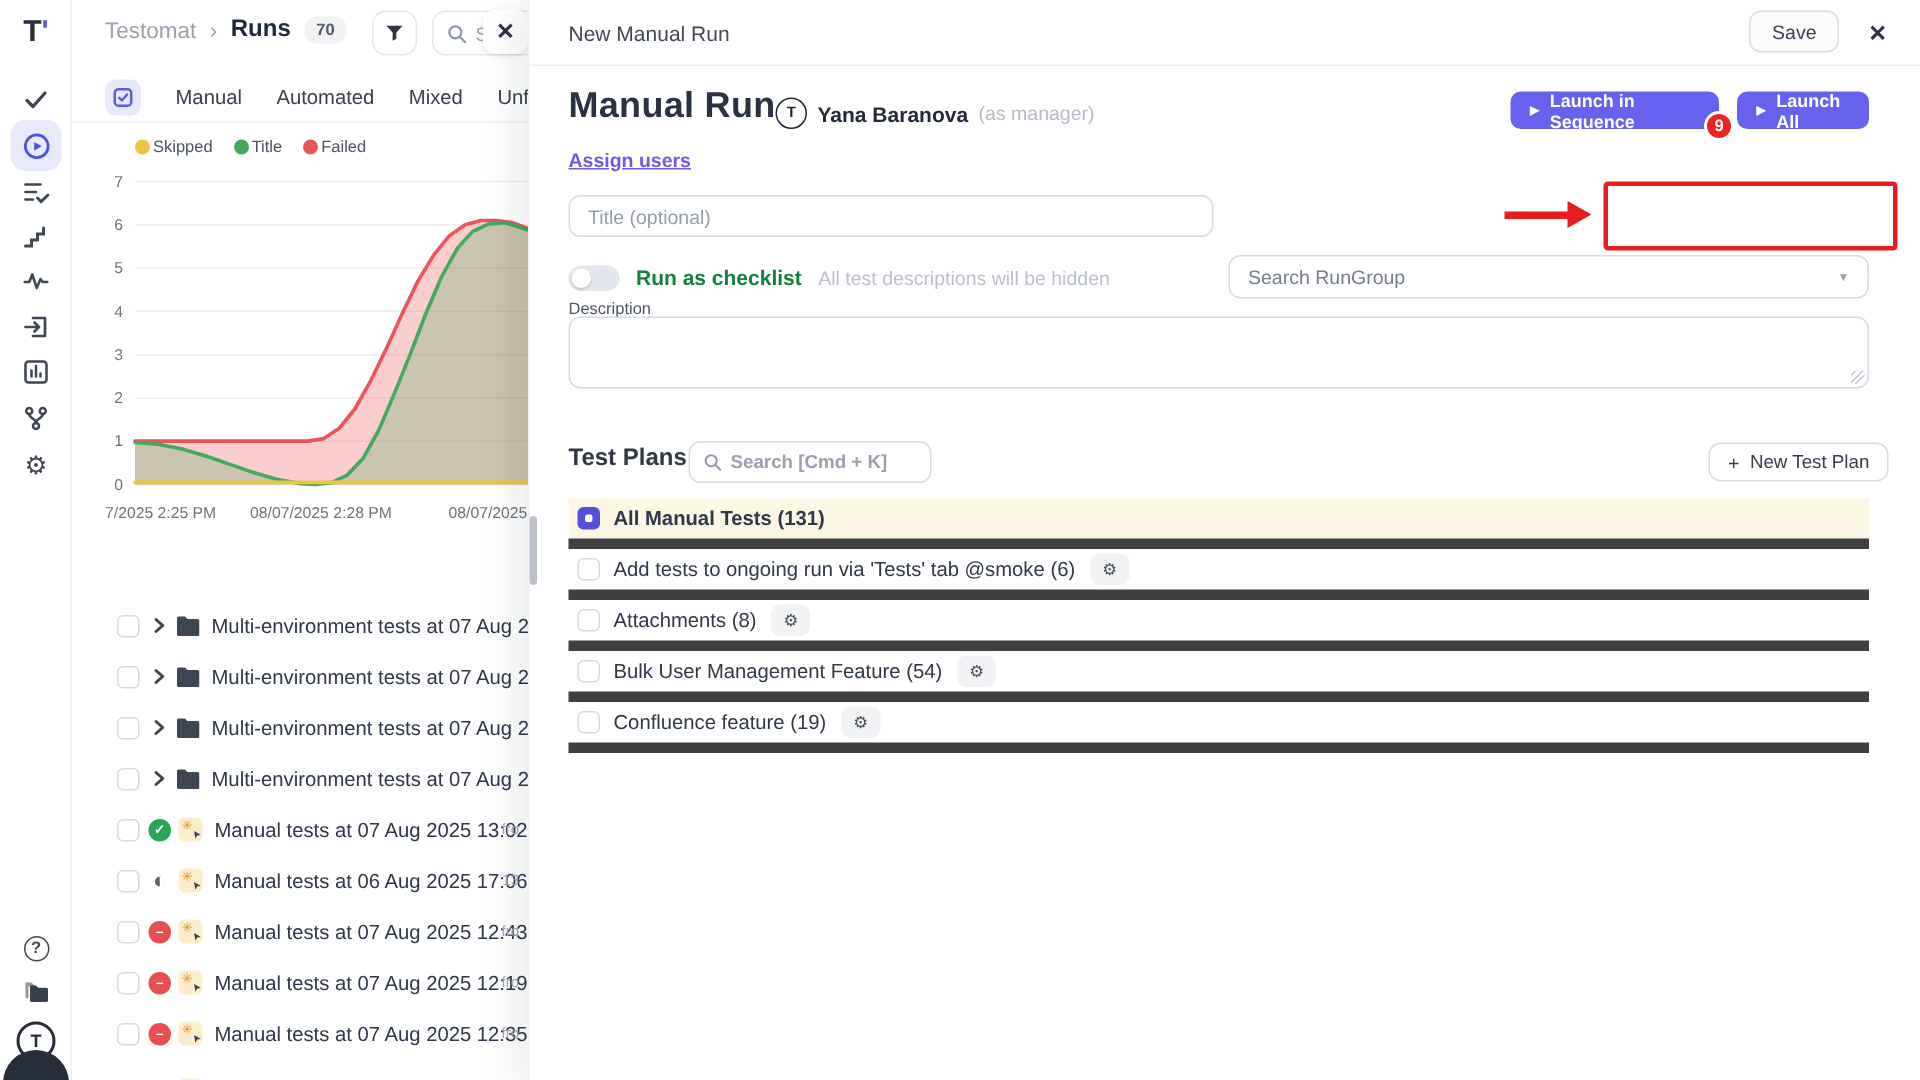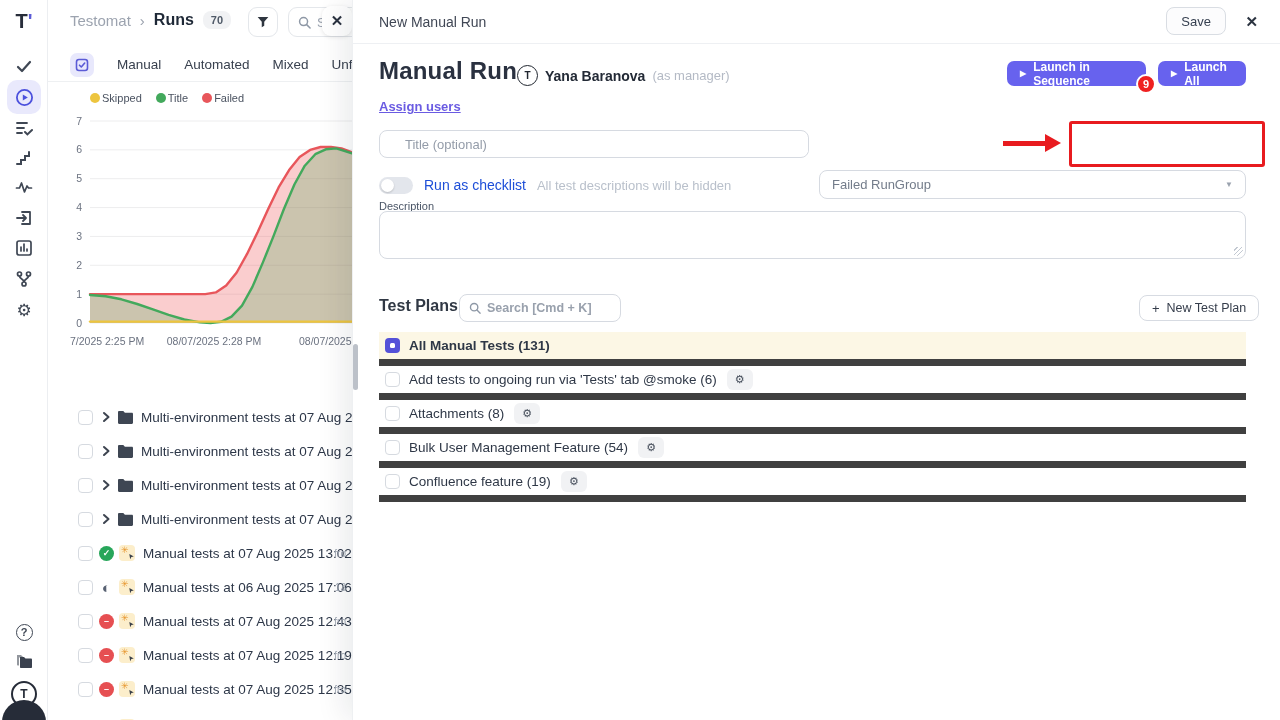--- a/index.html
+++ b/index.html
@@ -61,32 +61,32 @@
   .m-close { position:absolute; right:22px; top:13px; font-size:15px; font-weight:700; color:#2b3340; }
   .m-h1 { position:absolute; left:26px; top:57px; font-size:24px; font-weight:800; color:#2a3140; letter-spacing:.2px; }
   .owner { position:absolute; left:164px; top:65px; display:flex; align-items:center; gap:7px; }
   .owner-avatar { width:21px; height:21px; border:1.6px solid #20262f; border-radius:50%; display:flex; align-items:center; justify-content:center; font-size:10px; font-weight:800; color:#20262f; }
   .owner-name { font-size:14px; font-weight:700; color:#232a36; }
   .owner-role { font-size:13px; color:#b4bac5; }
   .assign-link { position:absolute; left:26px; top:99px; font-size:13px; font-weight:600; color:#6a5be2; text-decoration:underline; }
   .launch-btn { position:absolute; top:61px; height:25px; background:#6762ee; border-radius:7px; color:#fff; font-size:12px; font-weight:600; display:flex; align-items:center; gap:7px; padding:0 13px; }
   .launch-btn .tri { font-size:8px; }
   .badge9 { position:absolute; left:783px; top:74px; width:20px; height:20px; background:#ef2121; border:2px solid #fff; border-radius:50%; color:#fff; font-size:11px; font-weight:700; display:flex; align-items:center; justify-content:center; z-index:3; }
-  .title-input { position:absolute; left:26px; top:130px; width:430px; height:28px; border:1px solid #d6dae1; border-radius:8px; display:flex; align-items:center; padding-left:25px; }
+  .title-input { position:absolute; left:26px; top:130px; width:430px; height:28px; border:1px solid #d6dae1; border-radius:8px; display:flex; align-items:center; padding-left:12px; }
   .title-input input { border:none; outline:none; width:100%; font-size:13px; font-family:inherit; color:#3a4250; }
   .title-input input::placeholder { color:#949ca9; }
   .env-redbox { position:absolute; left:716px; top:121px; width:196px; height:46px; border:3px solid #e81b1f; border-radius:3px; }
   .env-btn { position:absolute; left:728px; top:130px; height:28px; padding:0 15px; background:#fff; border:1px solid #d7dbe2; border-radius:8px; font-size:12.5px; color:#3a4250; display:flex; align-items:center; }
   .red-arrow { position:absolute; left:650px; top:134px; width:62px; height:18px; }
   .red-arrow .line { position:absolute; left:0; top:7px; width:44px; height:4.5px; background:#e81b1f; }
   .red-arrow .head { position:absolute; left:42px; top:0; width:0; height:0; border-top:9px solid transparent; border-bottom:9px solid transparent; border-left:16px solid #e81b1f; }
   .toggle-row { position:absolute; left:26px; top:176px; display:flex; align-items:center; gap:11px; height:18px; }
   .toggle { width:34px; height:17px; background:#e3e6ec; border-radius:9px; position:relative; flex:0 0 auto; }
   .toggle .knob { position:absolute; left:2px; top:2px; width:13px; height:13px; background:#fff; border-radius:50%; box-shadow:0 1px 2px rgba(0,0,0,.18); }
-  .toggle-label { font-size:14px; font-weight:400; color:#1d4ed8; }
+  .toggle-label { font-size:14px; font-weight:700; color:#15803d; }
   .toggle-hint { font-size:13px; color:#b9c0cb; }
   .rungroup { position:absolute; left:466px; top:170px; width:427px; height:29px; border:1px solid #d6dae1; border-radius:8px; display:flex; align-items:center; padding:0 12px; }
   .rungroup .val { font-size:13px; color:#737c8a; flex:1; }
   .rungroup .caret { font-size:8px; color:#9aa2ae; }
   .desc-label { position:absolute; left:26px; top:200px; font-size:11px; color:#4a5566; }
   .desc-box { position:absolute; left:26px; top:211px; width:867px; height:48px; border:1px solid #d6dae1; border-radius:8px; }
   .desc-box textarea { width:100%; height:100%; border:none; outline:none; resize:none; font-family:inherit; background:transparent; }
   .resize-corner { position:absolute; right:2px; bottom:2px; width:9px; height:9px;
     background:repeating-linear-gradient(135deg, transparent 0 2px, #c3c9d2 2px 3px); border-radius:0 0 6px 0; }
   .tp-heading { position:absolute; left:26px; top:297px; font-size:16px; font-weight:800; color:#303844; }
@@ -401,21 +401,21 @@
 
   <div class="toggle-row">
     <span class="toggle">
         <span class="knob"></span>
       </span>
     <span class="toggle-label">Run as checklist</span>
     <span class="toggle-hint">All test descriptions will be hidden</span>
   </div>
 
   <div class="rungroup">
-    <span class="val">Failed RunGroup</span>
+    <span class="val">Search RunGroup</span>
     <span class="caret">▼</span>
   </div>
 
   <div class="desc-label">Description</div>
   <div class="desc-box">
     <textarea style=""></textarea>
     <span class="resize-corner"></span>
   </div>
 
   <div class="tp-heading">Test Plans</div>

